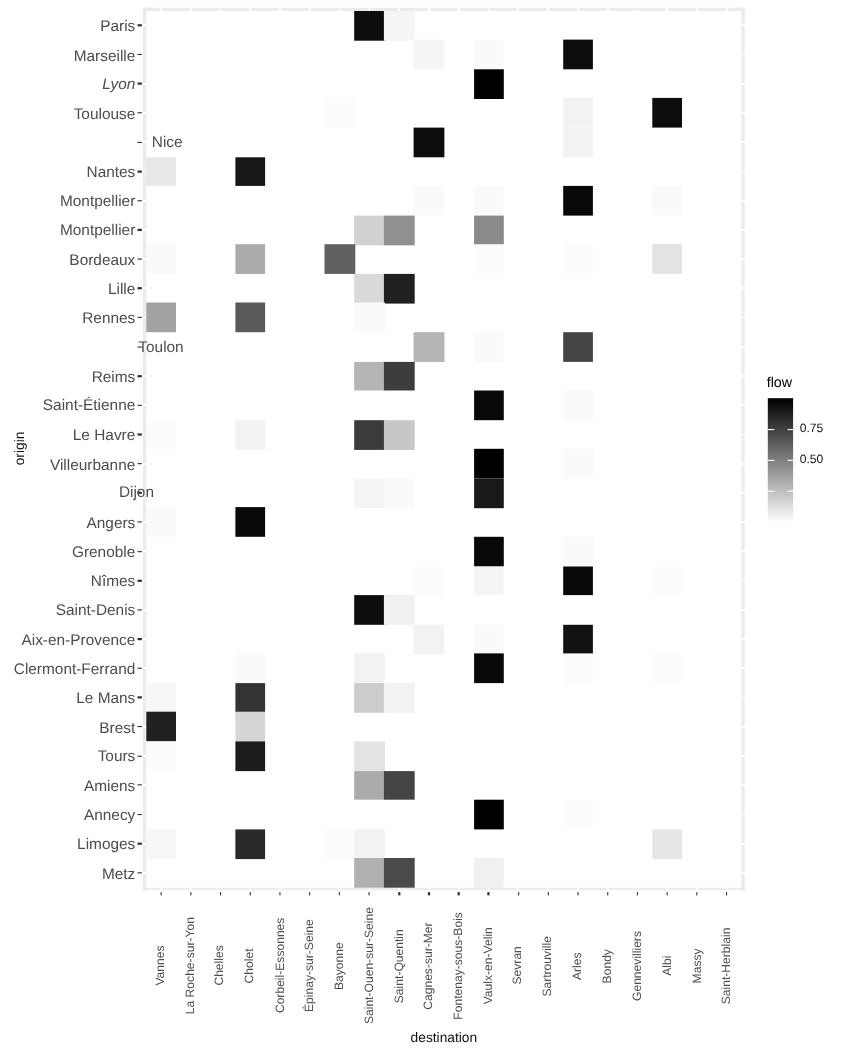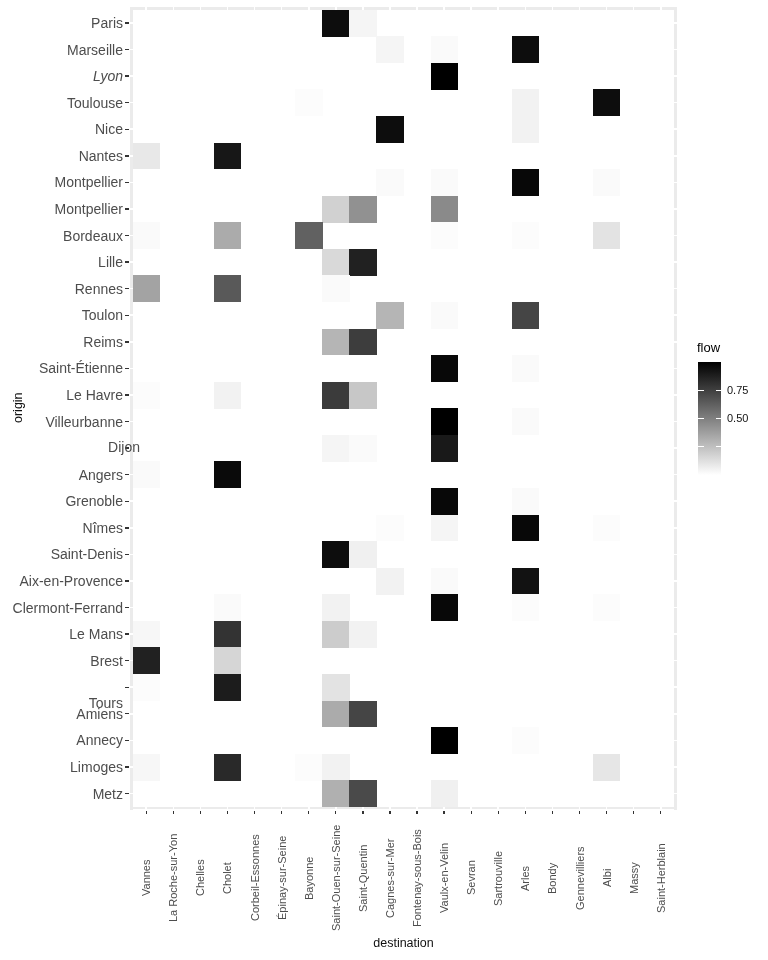--- a/index.html
+++ b/index.html
@@ -198,42 +198,42 @@
       <div class="xlab" style="left: 572.52px; top: 808px;">Gennevilliers</div>
       <div class="xlab" style="left: 599.6px; top: 808px;">Albi</div>
       <div class="xlab" style="left: 626.68px; top: 808px;">Massy</div>
       <div class="xlab" style="left: 653.76px; top: 808px;">Saint-Herblain</div>
     </div>
   <div id="ylabels">
       <div class="ylab" style="top: 15.985px;">Paris</div>
       <div class="ylab" style="top: 42.555px;">Marseille</div>
       <div class="ylab" style="top: 69.125px; font-style: italic;">Lyon</div>
       <div class="ylab" style="top: 95.695px;">Toulouse</div>
-      <div class="ylab" style="top: 122.265px;">Nice</div>
+      <div class="ylab" style="top: 122.265px; margin-left: 43px;">Nice</div>
       <div class="ylab" style="top: 148.835px;">Nantes</div>
       <div class="ylab" style="top: 175.405px;">Montpellier</div>
       <div class="ylab" style="top: 201.975px;">Montpellier</div>
       <div class="ylab" style="top: 228.545px;">Bordeaux</div>
       <div class="ylab" style="top: 255.115px;">Lille</div>
       <div class="ylab" style="top: 281.685px;">Rennes</div>
-      <div class="ylab" style="top: 308.255px;">Toulon</div>
+      <div class="ylab" style="top: 308.255px; margin-left: 44px;">Toulon</div>
       <div class="ylab" style="top: 334.825px;">Reims</div>
       <div class="ylab" style="top: 361.395px;">Saint-Étienne</div>
       <div class="ylab" style="top: 387.965px;">Le Havre</div>
       <div class="ylab" style="top: 414.535px;">Villeurbanne</div>
       <div class="ylab" style="top: 440px; padding-left: 17px;">Dijon</div>
       <div class="ylab" style="top: 467.675px;">Angers</div>
       <div class="ylab" style="top: 494.245px;">Grenoble</div>
       <div class="ylab" style="top: 520.815px;">Nîmes</div>
       <div class="ylab" style="top: 547.385px;">Saint-Denis</div>
       <div class="ylab" style="top: 573.955px;">Aix-en-Provence</div>
       <div class="ylab" style="top: 600.525px;">Clermont-Ferrand</div>
       <div class="ylab" style="top: 627.095px;">Le Mans</div>
       <div class="ylab" style="top: 653.665px;">Brest</div>
-      <div class="ylab" style="top: 680.235px; margin-top: 16px;">Tours</div>
+      <div class="ylab" style="top: 680.235px;">Tours</div>
       <div class="ylab" style="top: 706.805px;">Amiens</div>
       <div class="ylab" style="top: 733.375px;">Annecy</div>
       <div class="ylab" style="top: 759.945px;">Limoges</div>
       <div class="ylab" style="top: 786.515px;">Metz</div>
     </div>
 
   <div class="axis-title" id="x-title" style="left: 323.5px; top: 936px; width: 160px; height: 16px;">destination</div>
   <div class="axis-title" id="y-title" style="left: 11px; top: 348.25px; width: 16px; height: 120px;">origin</div>
 
   <div id="legend-title" style="left: 697px; top: 340px;">flow</div>

